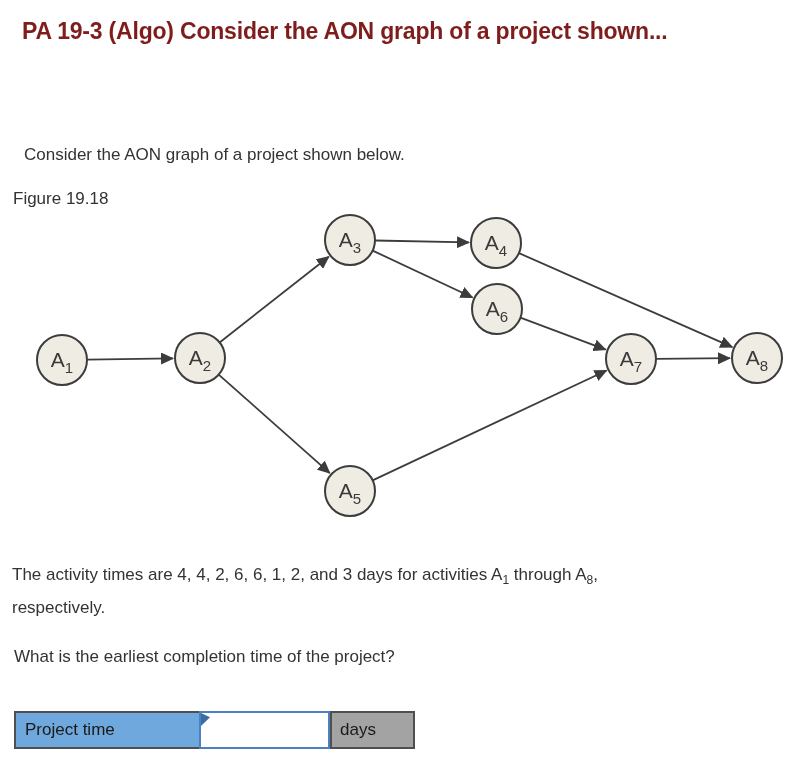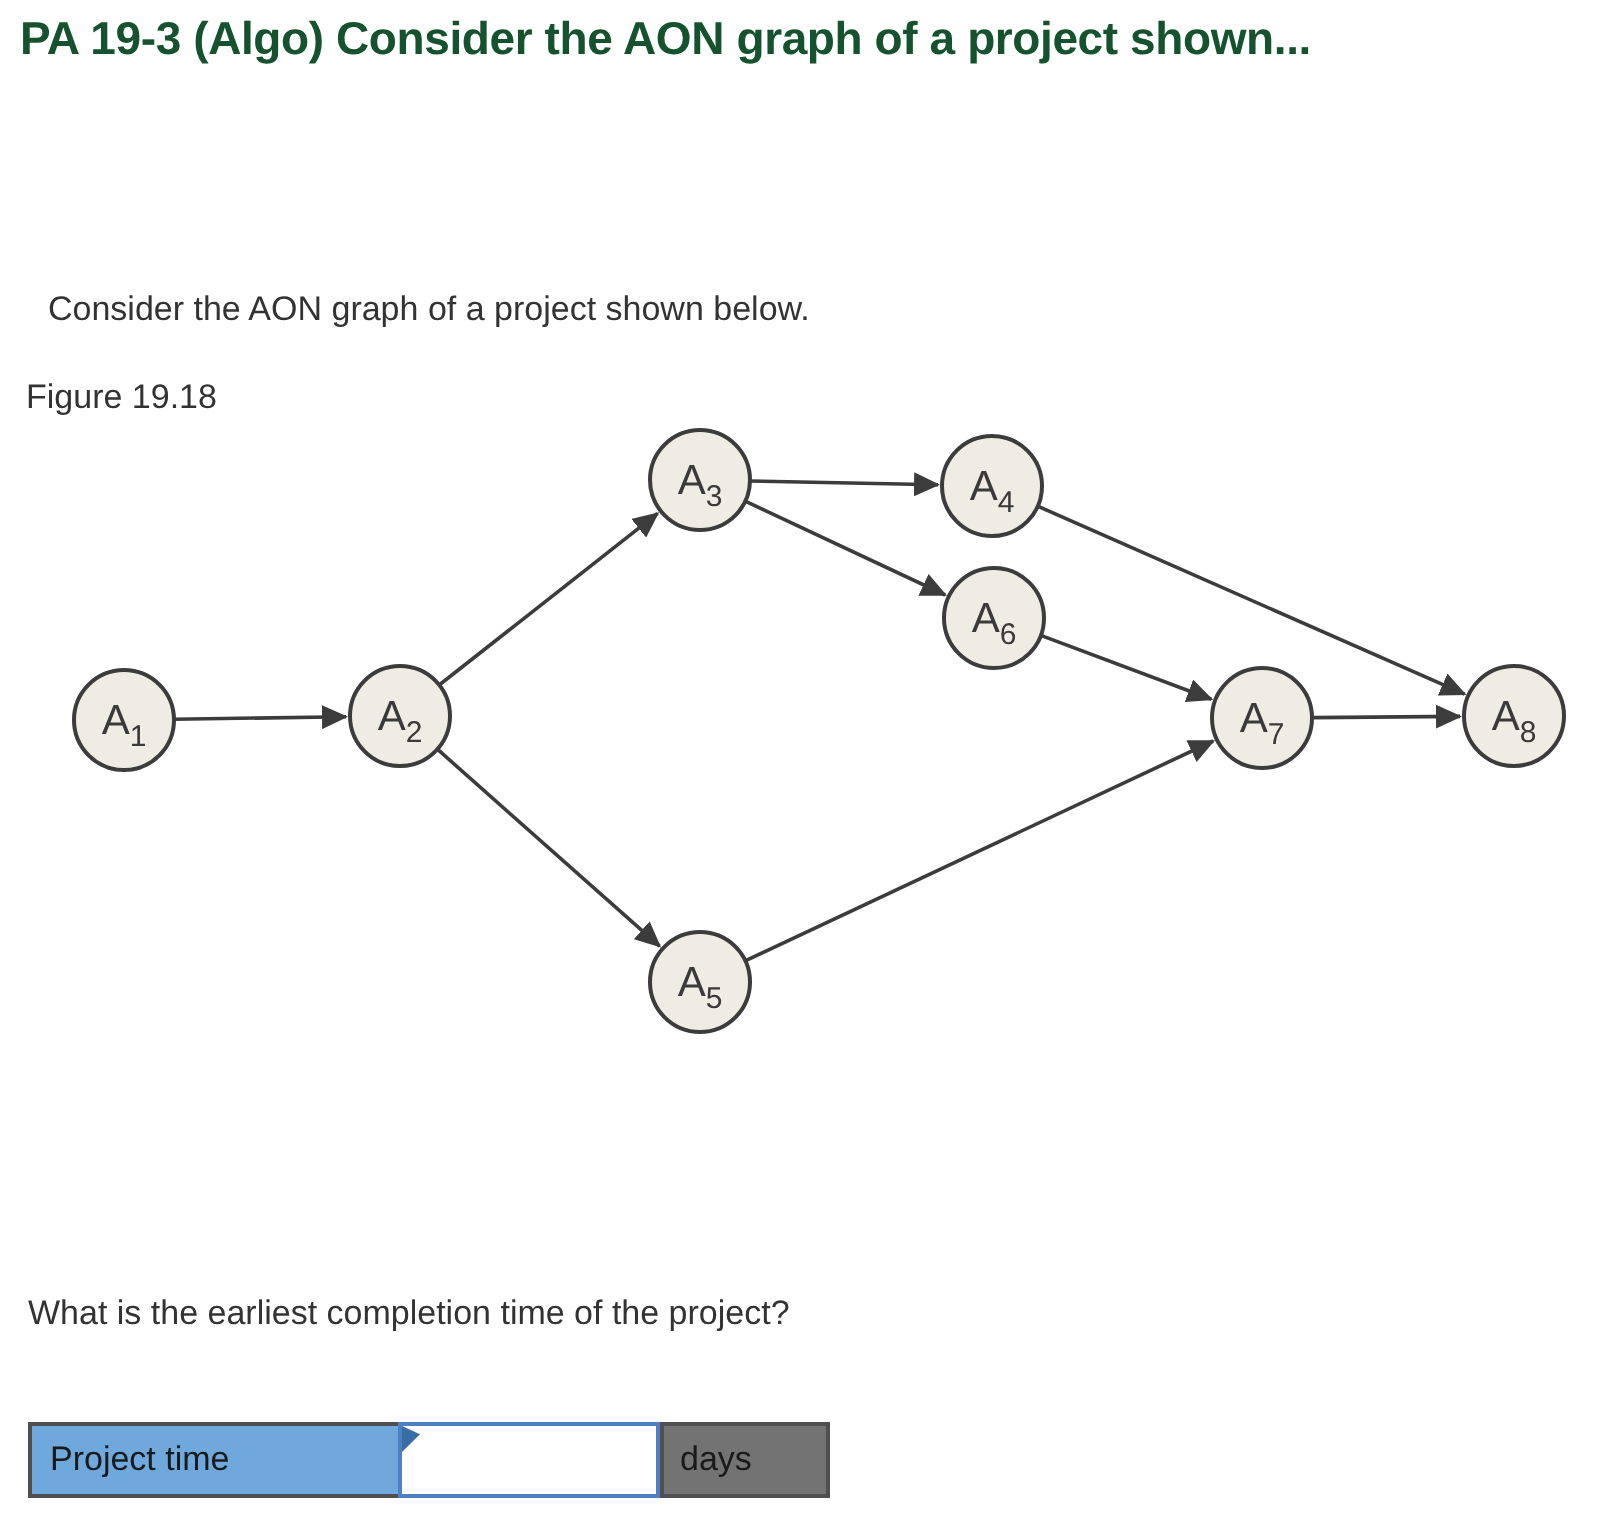--- a/index.html
+++ b/index.html
@@ -1,22 +1,22 @@
 <!DOCTYPE html>
 <html><head>
 <meta charset="utf-8">
 <style>
   html,body{margin:0;padding:0;background:#ffffff;}
   .page{
     position:relative;width:799px;height:767px;background:#ffffff;overflow:hidden;
     font-family:"Liberation Sans",sans-serif;color:#333333;
   }
   .page-title{
-    position:absolute;left:10px;top:6px;margin:0;
-    font-size:23px;font-weight:700;color:#14532d;letter-spacing:-0.2px;
+    position:absolute;left:10px;top:6px;margin:12px;
+    font-size:23px;font-weight:700;color:#7f1d1d;letter-spacing:-0.2px;
   }
   .intro-text{position:absolute;left:12px;top:133px;margin:12px;font-size:17px;color:#333333;}
   .figure-label{position:absolute;left:12px;top:188px;margin:1px;font-size:17px;color:#333333;}
   .diagram-wrap{position:absolute;left:0;top:203px;width:799px;height:330px;}
   .times-text{position:absolute;left:12px;top:561px;margin:0;font-size:17px;line-height:27px;color:#333333;}
   .times-text sub{font-size:12px;}
   .question-text{position:absolute;left:12px;top:645px;margin:2px;font-size:17px;color:#333333;}
   .answer-row{position:absolute;left:14px;top:711px;display:flex;height:38px;}
   .label-cell{
     width:185px;box-sizing:border-box;background:#6fa8dc;
@@ -28,21 +28,21 @@
   .answer-input{
     width:100%;height:100%;box-sizing:border-box;display:block;
     border:2px solid #4c80c0;border-radius:0;background:#ffffff;
     font-family:"Liberation Sans",sans-serif;font-size:16px;padding:0 6px;outline:none;
   }
   .flag{
     position:absolute;left:2px;top:2px;width:9px;height:13px;
     background:#3a6ca5;clip-path:polygon(0 0,100% 32%,0 100%);pointer-events:none;
   }
   .unit-cell{
-    width:85px;box-sizing:border-box;background:#737373;
+    width:85px;box-sizing:border-box;background:#a3a3a3;
     border:2px solid #4f4f4f;
     display:flex;align-items:center;padding-left:8px;
     font-size:17px;color:#1a1a1a;
   }
 </style>
 </head>
 <body>
 
 <div class="page">
 
@@ -96,20 +96,24 @@
           <circle cx="631" cy="156" r="25" fill="#efede3" stroke="#3c3c3c" stroke-width="2"></circle>
           <text x="631" y="163" text-anchor="middle" font-family="&quot;Liberation Sans&quot;, sans-serif" font-size="21" fill="#3a3a3a"><tspan>A</tspan><tspan dy="6" font-size="15">7</tspan></text>
         </g>
         <g>
           <circle cx="757" cy="155" r="25" fill="#efede3" stroke="#3c3c3c" stroke-width="2"></circle>
           <text x="757" y="162" text-anchor="middle" font-family="&quot;Liberation Sans&quot;, sans-serif" font-size="21" fill="#3a3a3a"><tspan>A</tspan><tspan dy="6" font-size="15">8</tspan></text>
         </g>
       </svg>
   </div>
 
+  <div class="times-text">
+    <div><span>The activity times are 4, 4, 2, 6, 6, 1, 2, and 3 days for activities A</span><sub>1</sub><span> through A</span><sub>8</sub><span>,</span></div>
+    <div>respectively.</div>
+  </div>
 
   <p class="question-text">What is the earliest completion time of the project?</p>
 
   <div class="answer-row">
     <div class="label-cell">Project time</div>
     <div class="input-cell">
       <input class="answer-input" type="text" value="" style="">
       <span class="flag"></span>
     </div>
     <div class="unit-cell">days</div>

